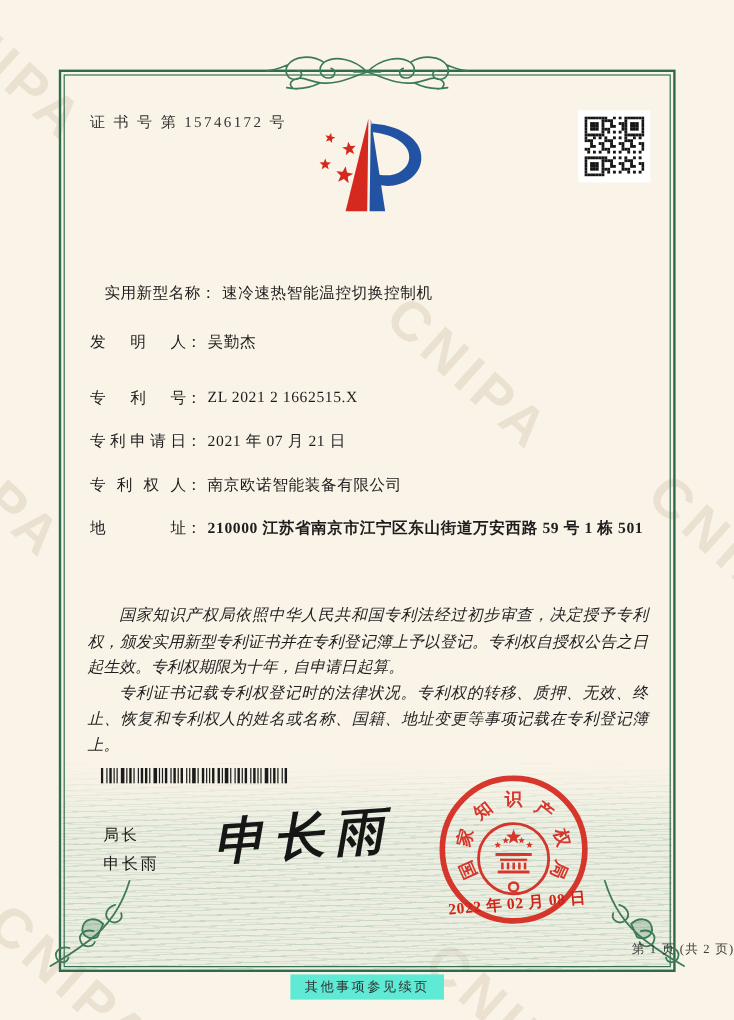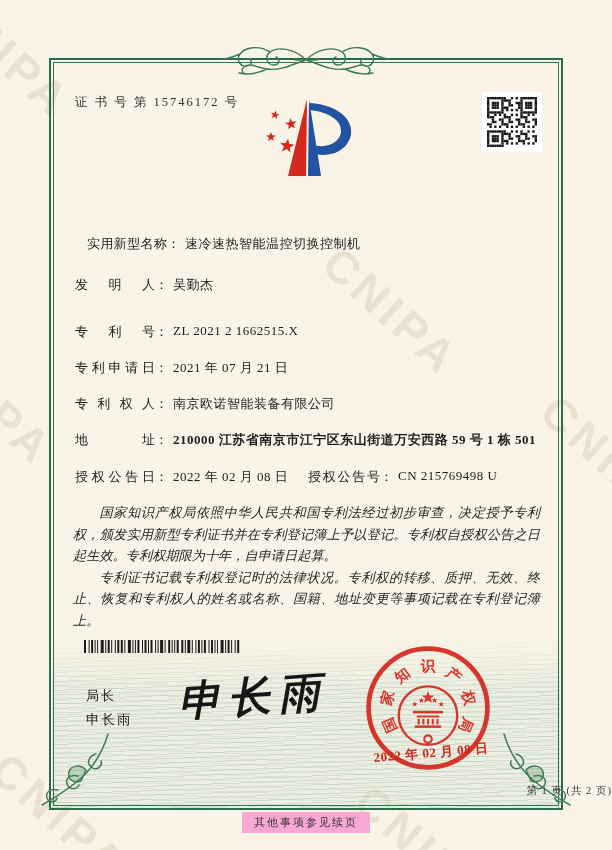--- a/index.html
+++ b/index.html
@@ -59,21 +59,21 @@
   .signature{position:absolute; left:178px; top:669px; z-index:5;
     font-size:42px; font-style:italic; font-weight:bold; letter-spacing:8px;
     transform:rotate(-4deg); color:#161616;}
   .seal{position:absolute; left:362px; top:642px; z-index:6; opacity:0.93;}
   .seal-date{position:absolute; left:356px; top:744px; width:150px; z-index:7;
     text-align:center; color:#cf2418; font-weight:bold; font-size:13px;
     transform:rotate(-5deg); letter-spacing:0.5px; white-space:nowrap;}
   .page-info{position:absolute; left:0; right:0; top:784px; z-index:5;
     text-align:right; font-size:10.5px; letter-spacing:1px; color:#3a3a3a;}
   .footer-note-wrap{position:absolute; left:0; right:0; top:812px; z-index:5; text-align:center;}
-  .footer-note{display:inline-block; background:#f9a8d4; padding:3px 12px;
+  .footer-note{display:inline-block; background:#5eead4; padding:3px 12px;
     font-size:11px; letter-spacing:2px; color:#333;}
 </style>
 </head>
 <body>
 
 <div class="page">
 
   <span class="wm" style="left:-40px;top:-22px;">CNIPA</span>
   <span class="wm" style="left:348px;top:236px;">CNIPA</span>
   <span class="wm" style="left:566px;top:384px;">CNIPA</span>
@@ -351,26 +351,20 @@
   </div>
   <div class="row r3">
     <span class="lbl">专利申请日</span><span class="colon">：</span><span class="val">2021 年 07 月 21 日</span>
   </div>
   <div class="row r4">
     <span class="lbl">专 利 权 人</span><span class="colon">：</span><span class="val">南京欧诺智能装备有限公司</span>
   </div>
   <div class="row r5">
     <span class="lbl">地　　址</span><span class="colon">：</span><span class="val val-wrap">210000 江苏省南京市江宁区东山街道万安西路 59 号 1 栋 501</span>
   </div>
-  <div class="row r6">
-    <span class="lbl">授权公告日</span><span class="colon">：</span><span class="val">2022 年 02 月 08 日</span>
-    <span class="pair2">
-      <span class="lbl">授权公告号</span><span class="colon">：</span><span class="val">CN 215769498 U</span>
-    </span>
-  </div>
 
   <div class="body">
     <p>国家知识产权局依照中华人民共和国专利法经过初步审查，决定授予专利权，颁发实用新型专利证书并在专利登记簿上予以登记。专利权自授权公告之日起生效。专利权期限为十年，自申请日起算。</p>
     <p>专利证书记载专利权登记时的法律状况。专利权的转移、质押、无效、终止、恢复和专利权人的姓名或名称、国籍、地址变更等事项记载在专利登记簿上。</p>
   </div>
 
   <div class="barcode">
     <svg width="158" height="13" viewBox="0 0 158 13">
         <g>
           <rect x="0.0" y="0" width="2" height="13" fill="#1b1b1b"></rect>

